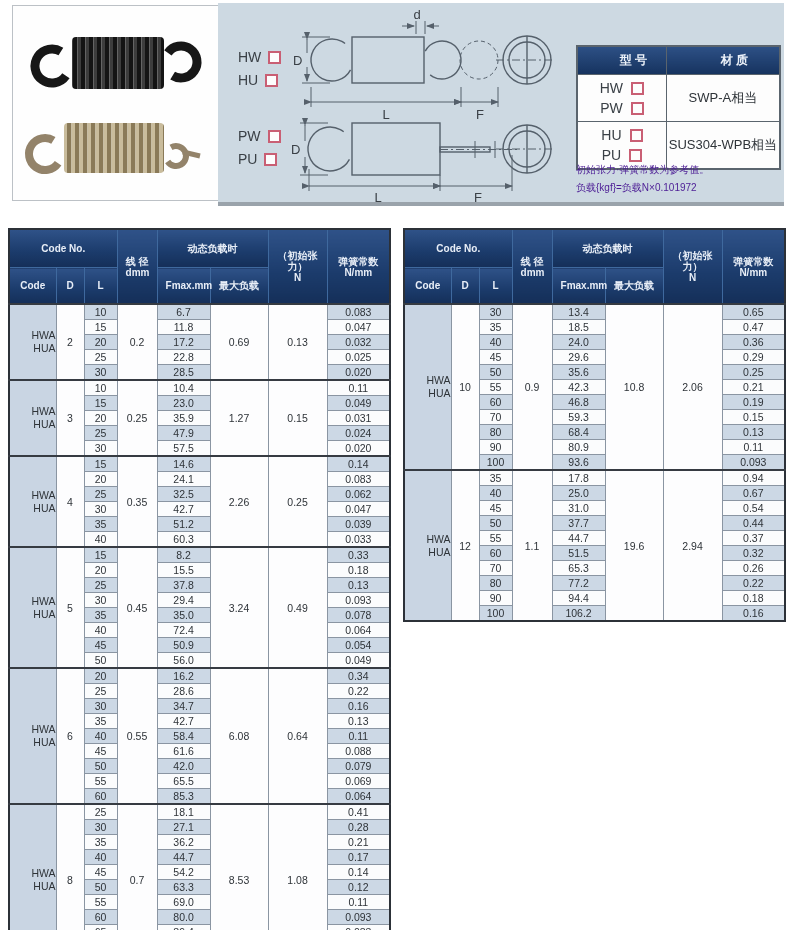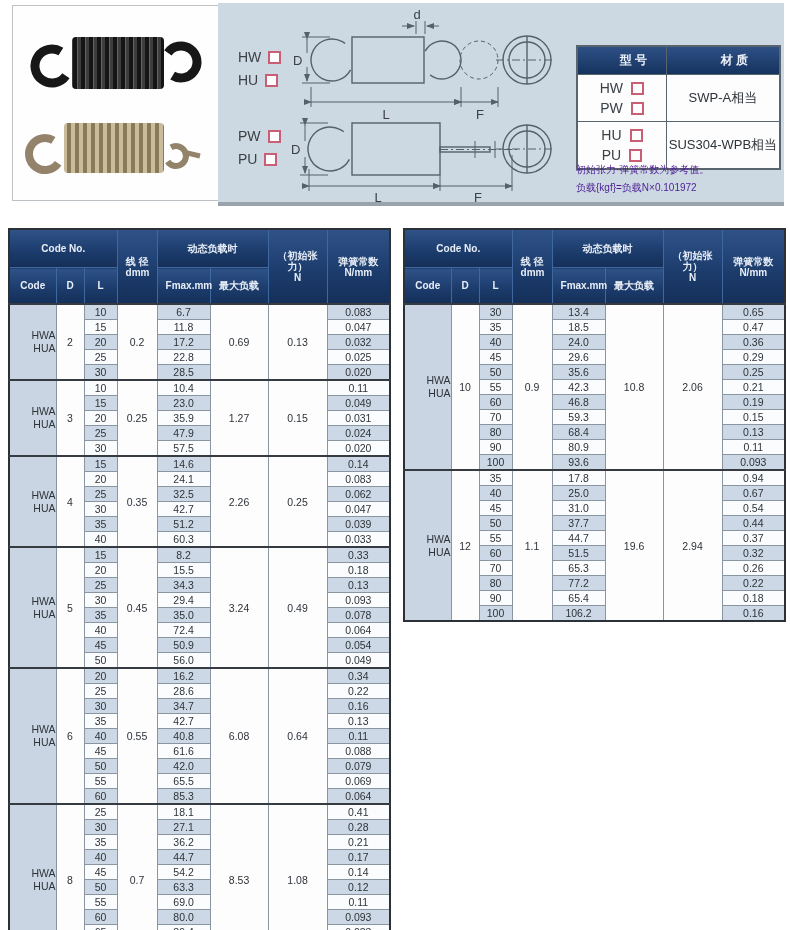--- a/index.html
+++ b/index.html
@@ -368,21 +368,21 @@
             <td class="mergecell" rowspan="8">0.49</td>
             <td class="shade">0.33</td>
           </tr>
           <tr>
             <td class="plain">20</td>
             <td class="plain">15.5</td>
             <td class="plain">0.18</td>
           </tr>
           <tr>
             <td class="shade">25</td>
-            <td class="shade">34.3</td>
+            <td class="shade">37.8</td>
             <td class="shade">0.13</td>
           </tr>
           <tr>
             <td class="plain">30</td>
             <td class="plain">29.4</td>
             <td class="plain">0.093</td>
           </tr>
           <tr>
             <td class="shade">35</td>
             <td class="shade">35.0</td>
@@ -424,21 +424,21 @@
             <td class="shade">34.7</td>
             <td class="shade">0.16</td>
           </tr>
           <tr>
             <td class="plain">35</td>
             <td class="plain">42.7</td>
             <td class="plain">0.13</td>
           </tr>
           <tr>
             <td class="shade">40</td>
-            <td class="shade">40.8</td>
+            <td class="shade">58.4</td>
             <td class="shade">0.11</td>
           </tr>
           <tr>
             <td class="plain">45</td>
             <td class="plain">61.6</td>
             <td class="plain">0.088</td>
           </tr>
           <tr>
             <td class="shade">50</td>
             <td class="shade">42.0</td>
@@ -654,21 +654,21 @@
             <td class="plain">65.3</td>
             <td class="plain">0.26</td>
           </tr>
           <tr>
             <td class="shade">80</td>
             <td class="shade">77.2</td>
             <td class="shade">0.22</td>
           </tr>
           <tr>
             <td class="plain">90</td>
-            <td class="plain">65.4</td>
+            <td class="plain">94.4</td>
             <td class="plain">0.18</td>
           </tr>
           <tr>
             <td class="shade">100</td>
             <td class="shade">106.2</td>
             <td class="shade">0.16</td>
           </tr>
         </tbody>
     </table>
   </div>

